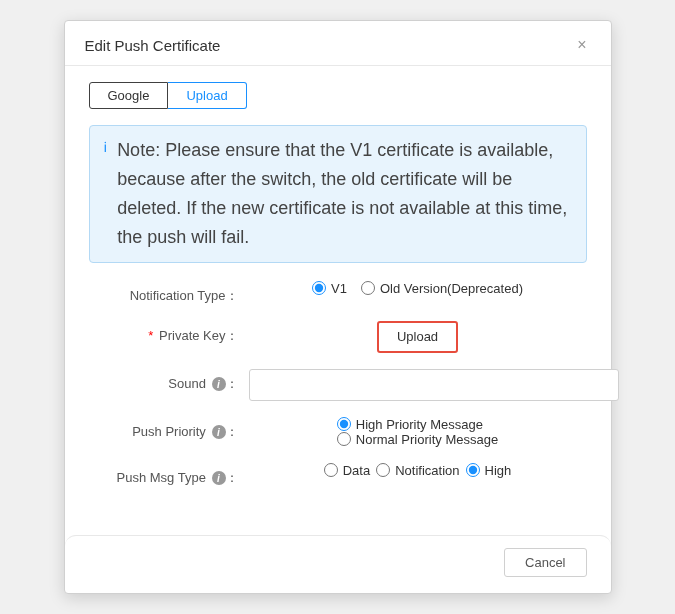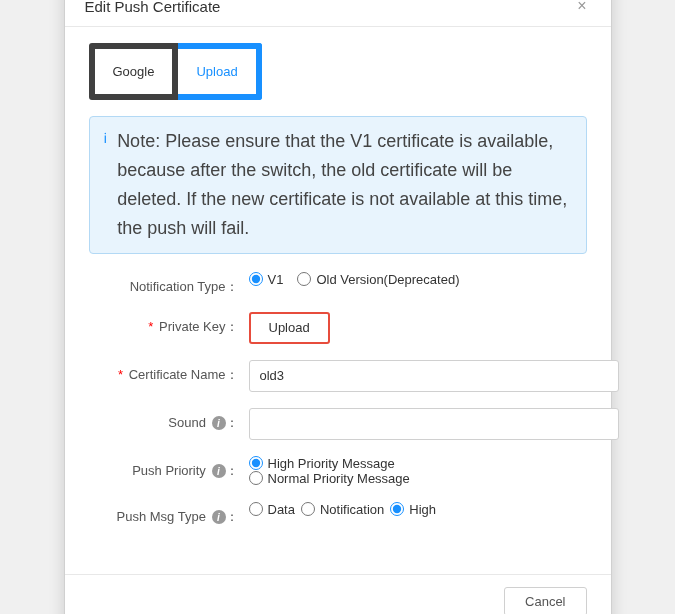--- a/index.html
+++ b/index.html
@@ -44,22 +44,22 @@
     }
     .dialog-body {
       padding: 16px 24px 16px 24px;
     }
     .tabs {
       display: flex;
       gap: 0;
       margin-bottom: 16px;
     }
     .tab {
-      padding: 15px 18px;
-      border: 6px solid #404040;
+      padding: 5px 18px;
+      border: 1px solid #404040;
       background: #fff;
       cursor: pointer;
       font-size: 13px;
       color: #333;
     }
     .tab:first-child { border-radius: 3px 0 0 3px; }
     .tab:last-child { border-radius: 0 3px 3px 0; border-left: none; }
     .tab.active {
       color: #1890ff;
       border-color: #1890ff;
@@ -104,20 +104,21 @@
     .required-star {
       color: #f00;
       margin-right: 2px;
     }
     .form-content {
       flex: 1;
       display: flex;
       align-items: center;
       flex-wrap: wrap;
       gap: 6px;
+      justify-content: center;
     }
     .form-input {
       width: 370px;
       height: 32px;
       border: 1px solid #d0d0d0;
       border-radius: 3px;
       padding: 0 10px;
       font-size: 13px;
       color: #333;
       outline: none;
@@ -171,20 +172,21 @@
       align-items: center;
       gap: 14px;
     }
     .dialog-footer {
       display: flex;
       justify-content: flex-end;
       gap: 10px;
       padding: 12px 24px 16px 24px;
       border-top: 1px solid #e8e8e8;
       margin-top: 16px;
+      border-radius: 11px;
     }
     .btn-cancel {
       padding: 6px 20px;
       border: 1px solid #d0d0d0;
       background: #fff;
       border-radius: 3px;
       cursor: pointer;
       font-size: 13px;
       color: #555;
     }
@@ -241,29 +243,20 @@
     <div class="form-row">
       <div class="form-label">
         <span class="required-star">*</span>
         <span>Private Key：</span>
       </div>
       <div class="form-content">
         <button class="upload-btn">Upload</button>
       </div>
     </div>
 
-    <div class="form-row">
-      <div class="form-label">
-        <span class="required-star">*</span>
-        <span>Certificate Name：</span>
-      </div>
-      <div class="form-content">
-        <input class="form-input" type="text" value="old3" style="">
-      </div>
-    </div>
 
     <div class="form-row">
       <div class="form-label">
         <span>Sound</span>
         <span class="info-icon">i</span>：
       </div>
       <div class="form-content">
         <input class="form-input" type="text" style="">
       </div>
     </div>

